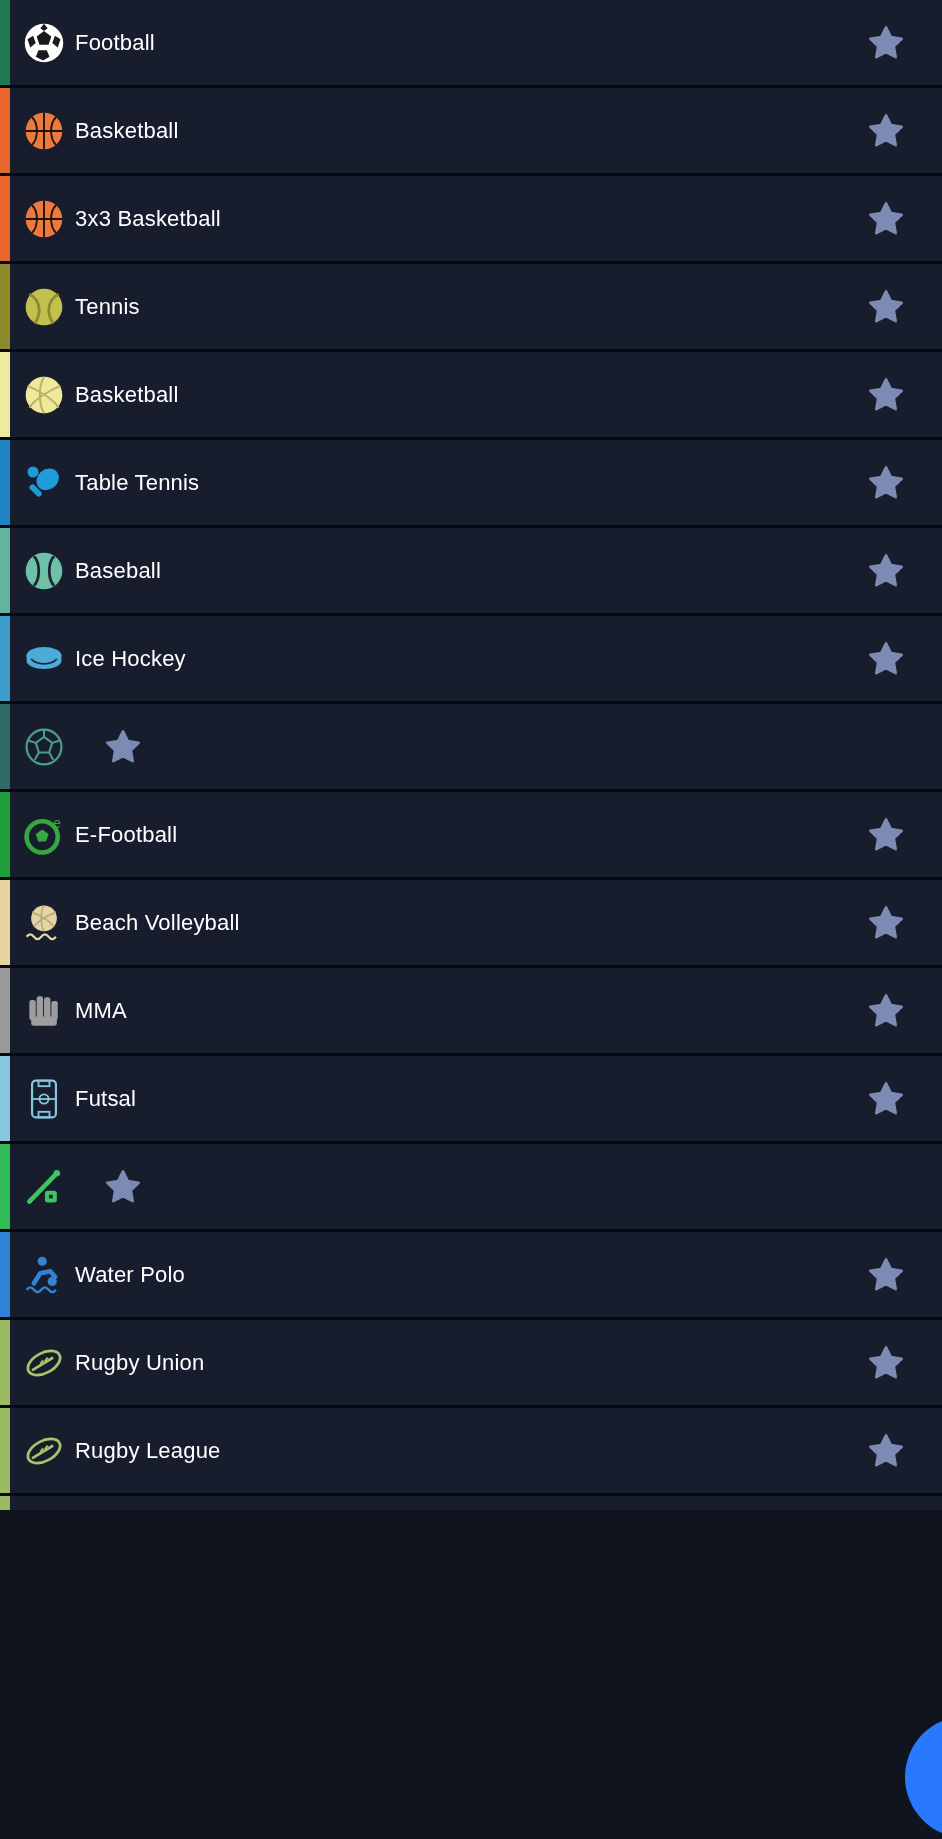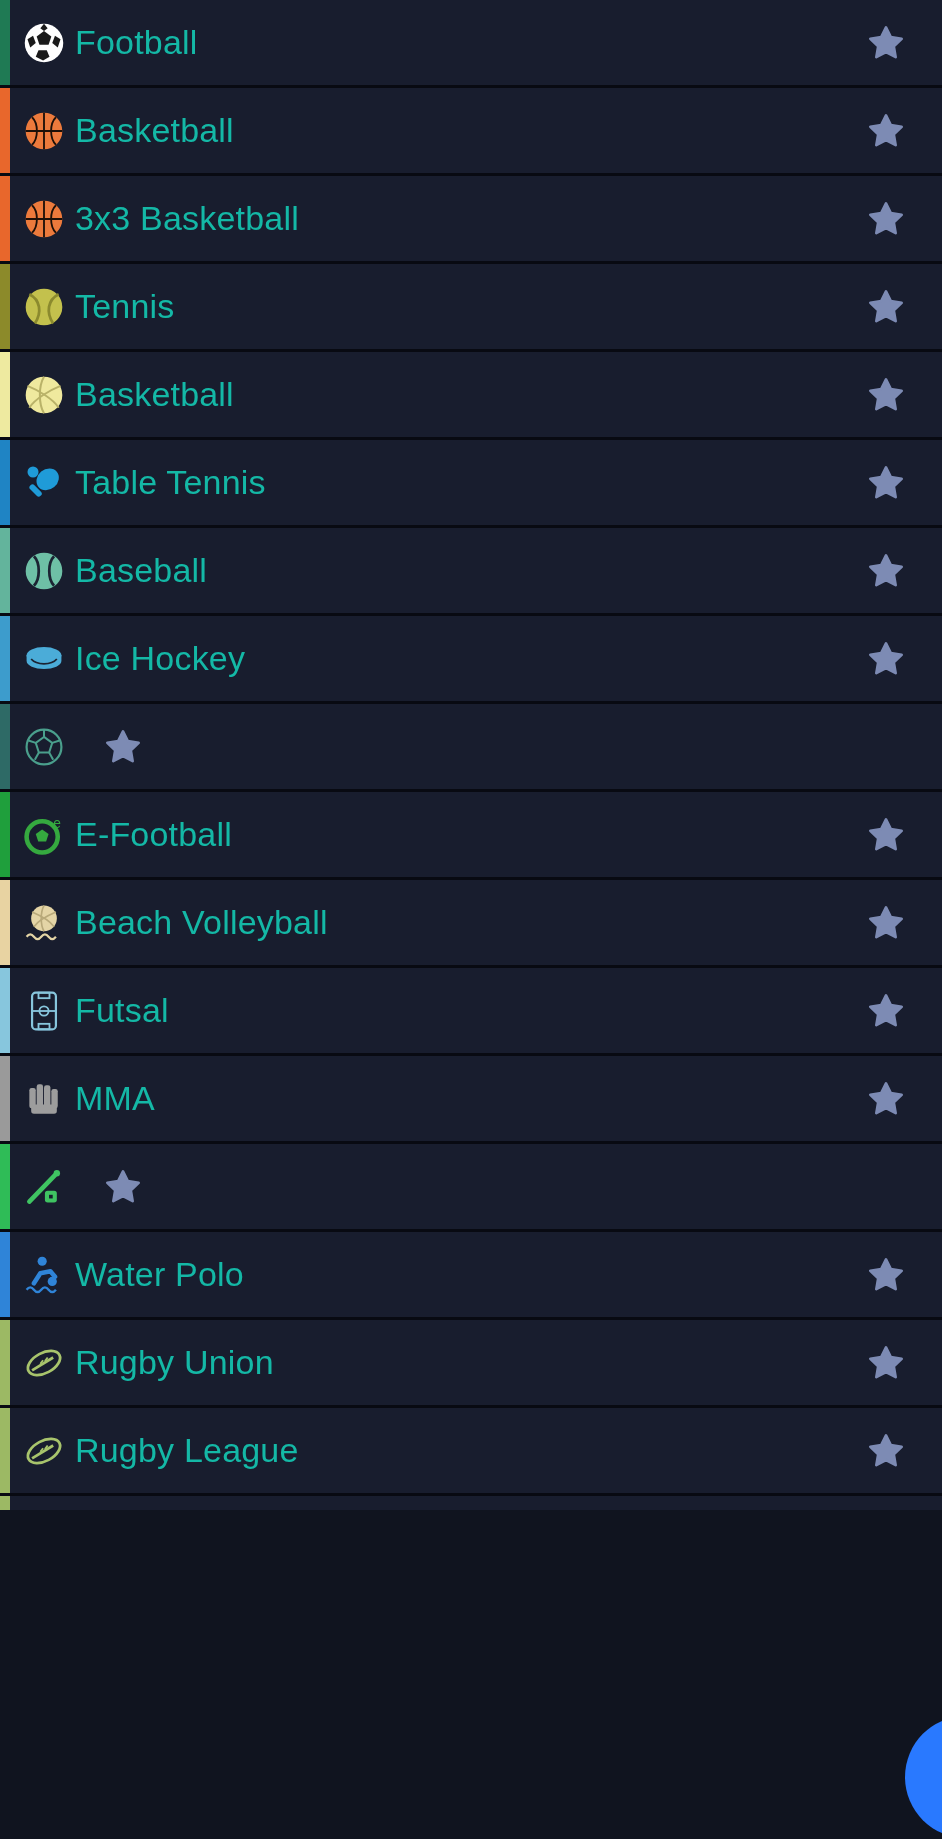--- a/index.html
+++ b/index.html
@@ -36,22 +36,22 @@
   .icon-wrap {
     width:62px;
     margin-left:13px;
     display:flex;
     align-items:center;
     justify-content:center;
     flex:0 0 auto;
   }
   .icon-wrap svg { display:block; }
   .sport-label {
-    font-size:34px;
-    color:#14b8a6;
+    font-size:22px;
+    color:#ffffff;
     letter-spacing:0.2px;
     white-space:nowrap;
     flex:1 1 auto;
   }
   .star-wrap {
     width:96px;
     display:flex;
     align-items:center;
     justify-content:center;
     flex:0 0 auto;
@@ -268,56 +268,56 @@
       </svg>
         </div>
         <div class="sport-label">Beach Volleyball</div>
         <div class="star-wrap">
           <svg width="40" height="40" viewBox="0 0 24 24">
     <path d="M12 2.6l2.9 5.9 6.5.95-4.7 4.6 1.1 6.45L12 17.45 6.2 20.5l1.1-6.45-4.7-4.6 6.5-.95z" fill="#7d8bb4" stroke="#7d8bb4" stroke-width="1.6" stroke-linejoin="round"></path>
   </svg>
         </div>
       </div>
       <div class="sport-row">
+        <div class="accent-bar" style="background: rgb(154, 154, 154);"></div>
+        <div class="icon-wrap">
+          <svg width="44" height="44" viewBox="0 0 48 48">
+        <rect x="8" y="12" width="7" height="22" rx="2.5" fill="#9d9d9d"></rect>
+        <rect x="16" y="8" width="7" height="26" rx="2.5" fill="#9d9d9d"></rect>
+        <rect x="24" y="9" width="7" height="25" rx="2.5" fill="#9d9d9d"></rect>
+        <rect x="32" y="13" width="7" height="21" rx="2.5" fill="#9d9d9d"></rect>
+        <rect x="10" y="30" width="28" height="10" rx="3" fill="#9d9d9d"></rect>
+      </svg>
+        </div>
+        <div class="sport-label">MMA</div>
+        <div class="star-wrap">
+          <svg width="40" height="40" viewBox="0 0 24 24">
+    <path d="M12 2.6l2.9 5.9 6.5.95-4.7 4.6 1.1 6.45L12 17.45 6.2 20.5l1.1-6.45-4.7-4.6 6.5-.95z" fill="#7d8bb4" stroke="#7d8bb4" stroke-width="1.6" stroke-linejoin="round"></path>
+  </svg>
+        </div>
+      </div>
+      <div class="sport-row">
         <div class="accent-bar" style="background: rgb(135, 198, 221);"></div>
         <div class="icon-wrap">
           <svg width="44" height="44" viewBox="0 0 48 48">
         <rect x="11" y="4" width="26" height="40" rx="4" fill="none" stroke="#87c6dd" stroke-width="2.4"></rect>
         <line x1="11" y1="24" x2="37" y2="24" stroke="#87c6dd" stroke-width="2"></line>
         <circle cx="24" cy="24" r="5" fill="none" stroke="#87c6dd" stroke-width="2"></circle>
         <rect x="18" y="4" width="12" height="6" fill="none" stroke="#87c6dd" stroke-width="2"></rect>
         <rect x="18" y="38" width="12" height="6" fill="none" stroke="#87c6dd" stroke-width="2"></rect>
       </svg>
         </div>
         <div class="sport-label">Futsal</div>
         <div class="star-wrap">
           <svg width="40" height="40" viewBox="0 0 24 24">
     <path d="M12 2.6l2.9 5.9 6.5.95-4.7 4.6 1.1 6.45L12 17.45 6.2 20.5l1.1-6.45-4.7-4.6 6.5-.95z" fill="#7d8bb4" stroke="#7d8bb4" stroke-width="1.6" stroke-linejoin="round"></path>
   </svg>
         </div>
       </div>
       <div class="sport-row">
-        <div class="accent-bar" style="background: rgb(154, 154, 154);"></div>
-        <div class="icon-wrap">
-          <svg width="44" height="44" viewBox="0 0 48 48">
-        <rect x="8" y="12" width="7" height="22" rx="2.5" fill="#9d9d9d"></rect>
-        <rect x="16" y="8" width="7" height="26" rx="2.5" fill="#9d9d9d"></rect>
-        <rect x="24" y="9" width="7" height="25" rx="2.5" fill="#9d9d9d"></rect>
-        <rect x="32" y="13" width="7" height="21" rx="2.5" fill="#9d9d9d"></rect>
-        <rect x="10" y="30" width="28" height="10" rx="3" fill="#9d9d9d"></rect>
-      </svg>
-        </div>
-        <div class="sport-label">MMA</div>
-        <div class="star-wrap">
-          <svg width="40" height="40" viewBox="0 0 24 24">
-    <path d="M12 2.6l2.9 5.9 6.5.95-4.7 4.6 1.1 6.45L12 17.45 6.2 20.5l1.1-6.45-4.7-4.6 6.5-.95z" fill="#7d8bb4" stroke="#7d8bb4" stroke-width="1.6" stroke-linejoin="round"></path>
-  </svg>
-        </div>
-      </div>
-      <div class="sport-row">
         <div class="accent-bar" style="background: rgb(47, 188, 87);"></div>
         <div class="icon-wrap">
           <svg width="44" height="44" viewBox="0 0 48 48">
         <line x1="8" y1="40" x2="36" y2="11" stroke="#3fc462" stroke-width="5" stroke-linecap="round"></line>
         <circle cx="38" cy="9" r="3.5" fill="#3fc462"></circle>
         <rect x="25" y="28" width="13" height="13" rx="3" fill="#3fc462"></rect>
         <rect x="29.5" y="32.5" width="4" height="4" fill="#181d2e"></rect>
       </svg>
         </div>
         <div class="star-wrap">

